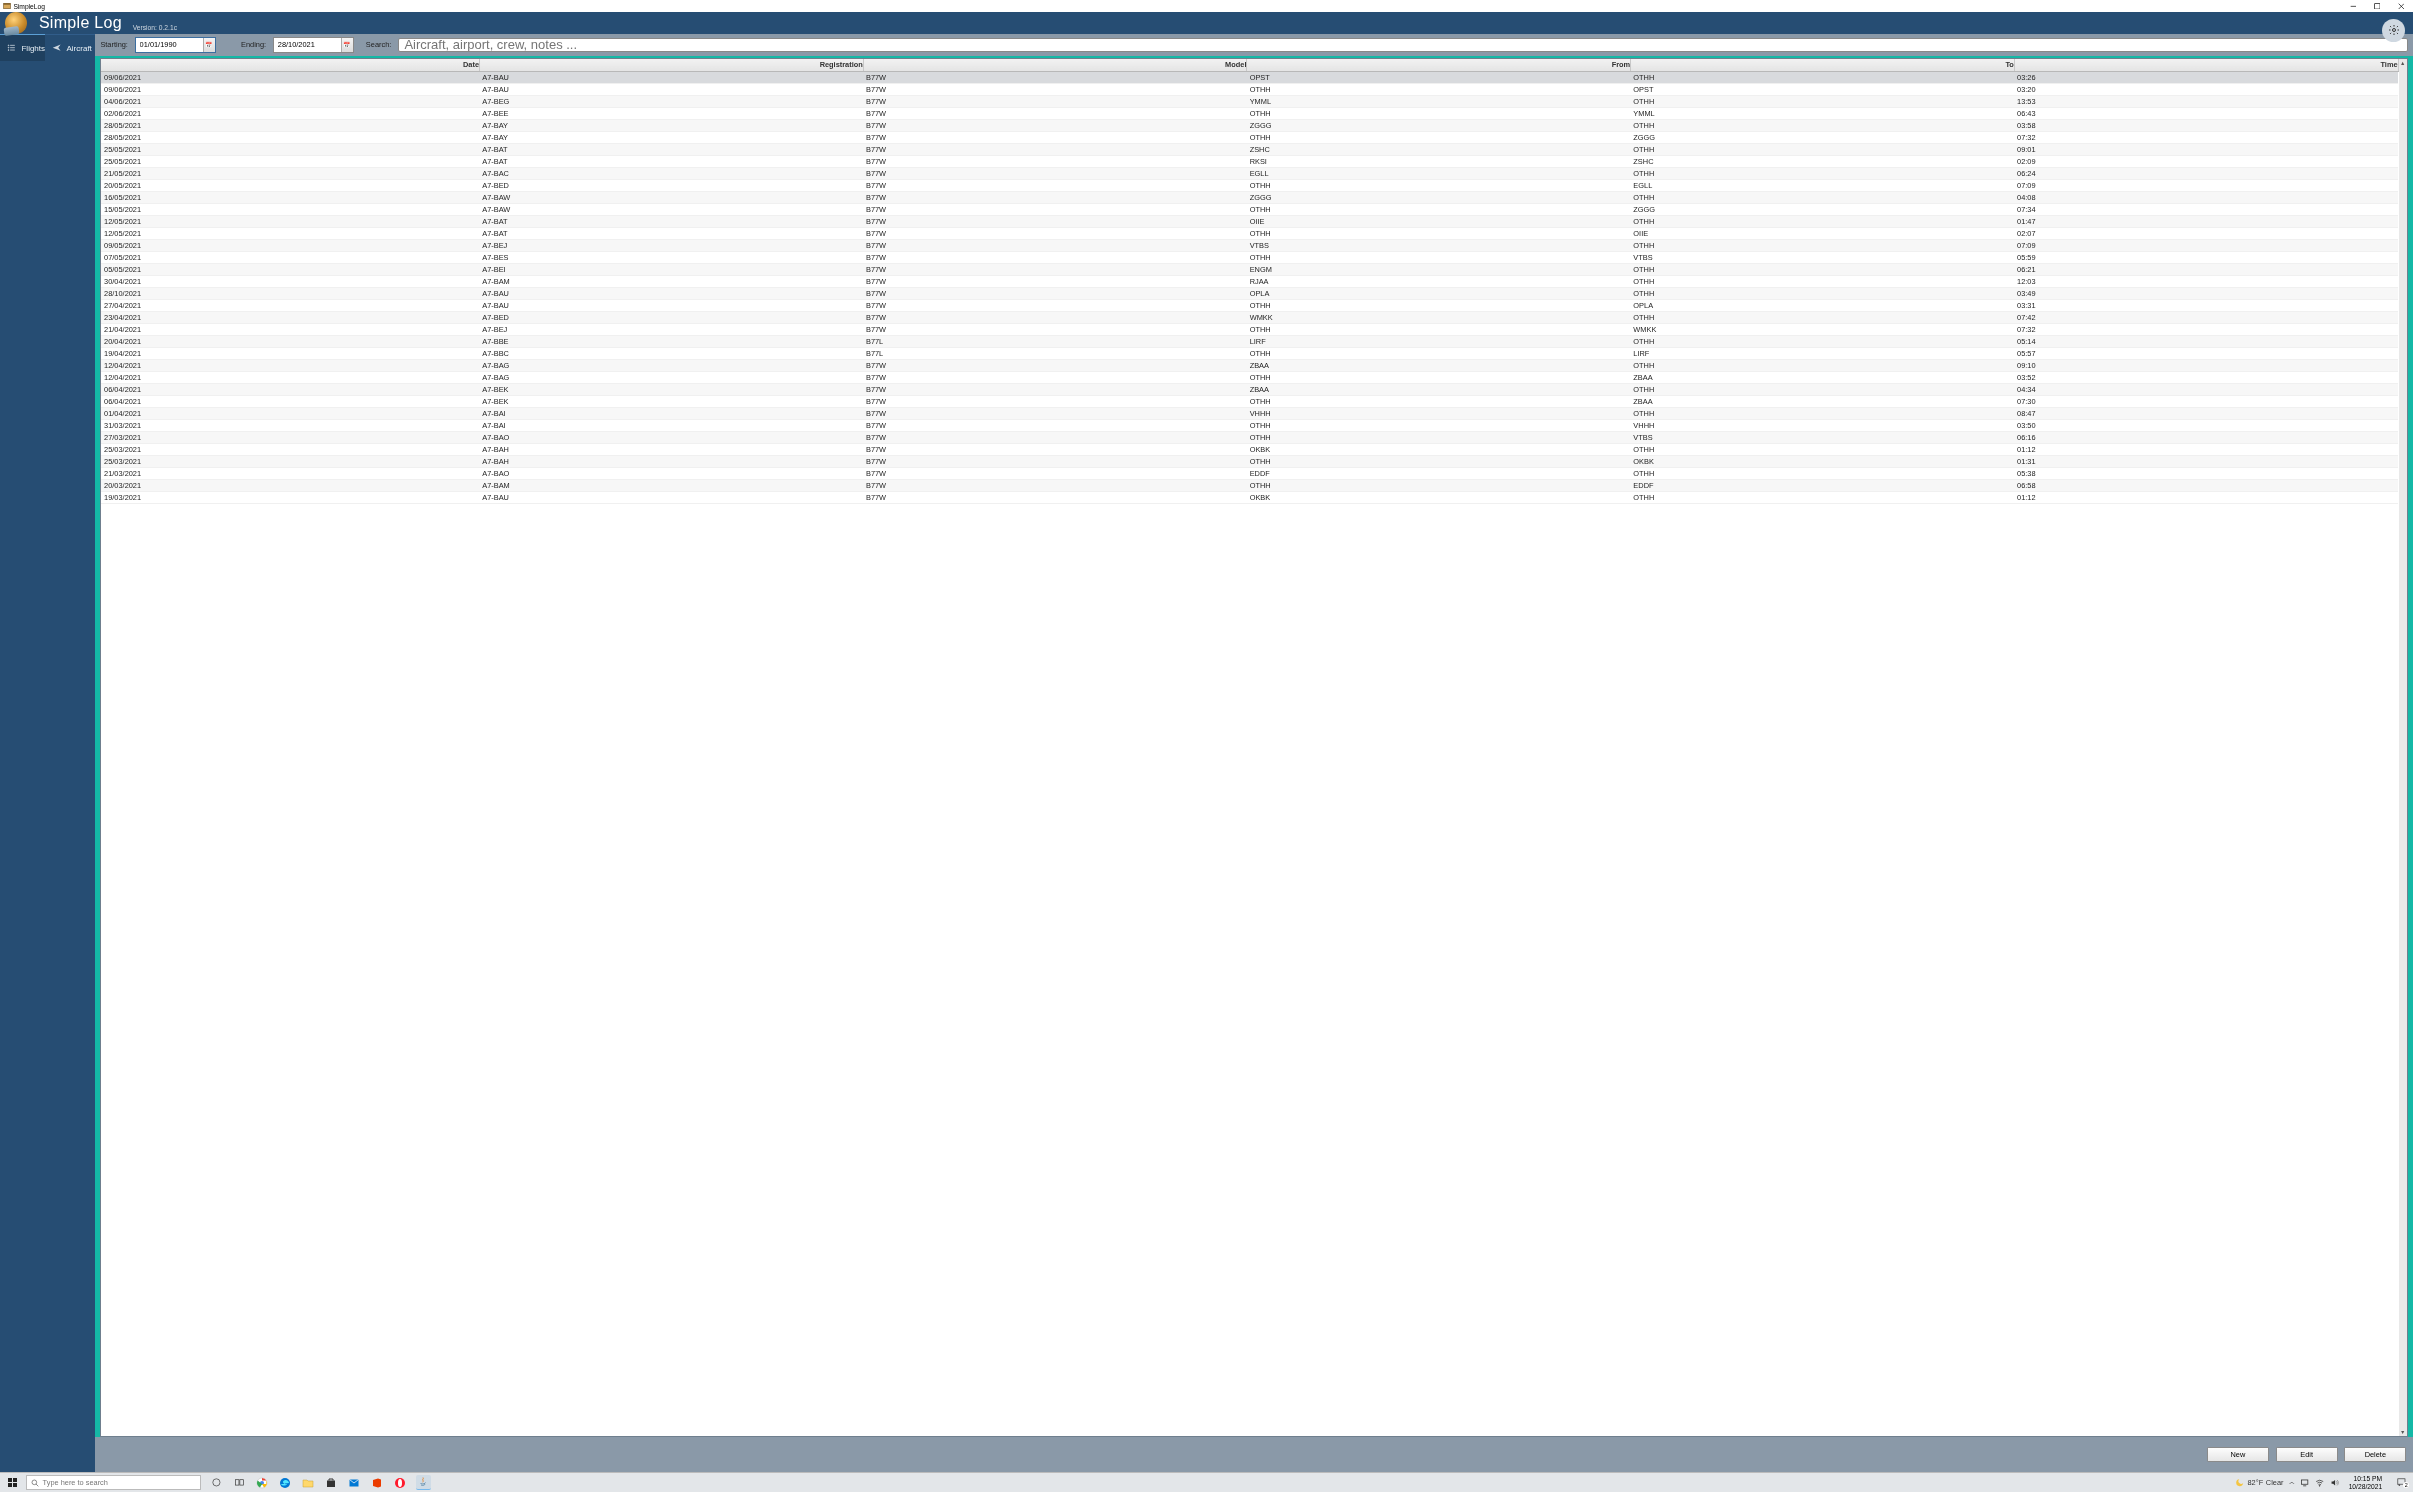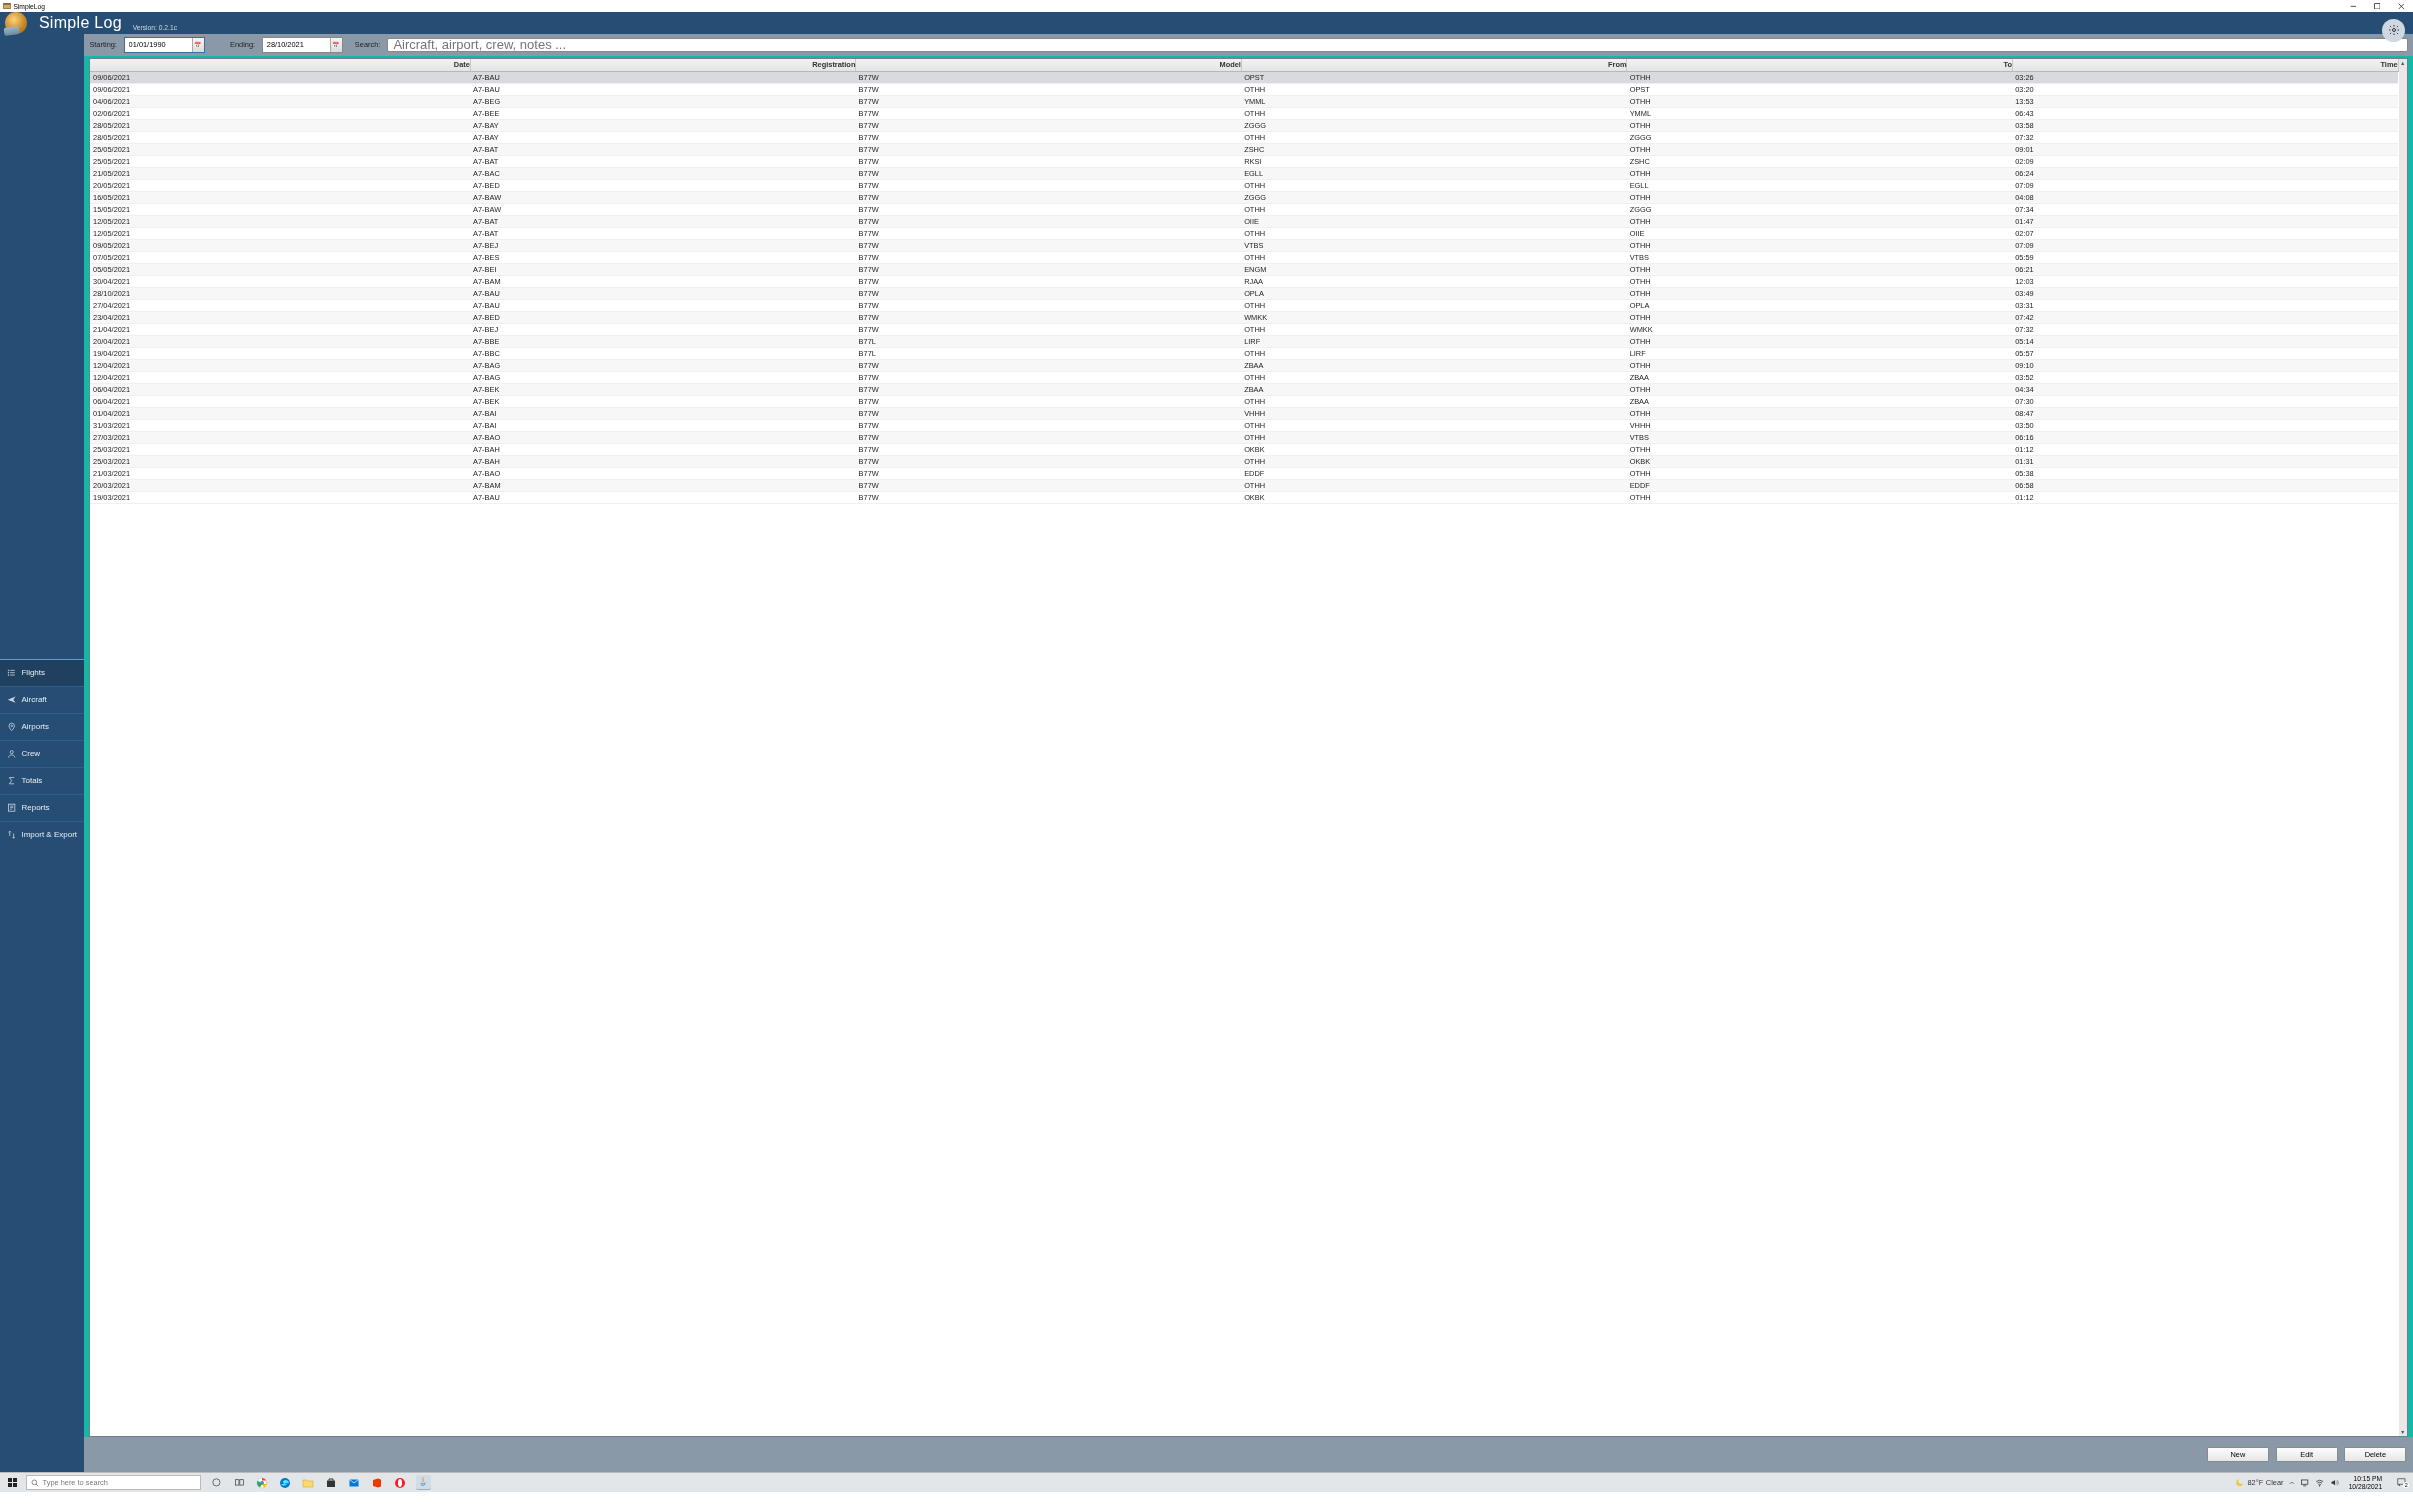--- a/index.html
+++ b/index.html
@@ -86,25 +86,24 @@
 }
 
 
 .main {
   display: flex;
   height: calc(100% - 12px - 38px - 20px);
 }
 
 
 .sidebar {
-  width: 84px;
+  width: 95px;
   background: #264d73;
   display: flex;
-  flex-direction: column;
-  justify-content: center;
+  flex-direction: row;
 }
 .sidebar .nav-item {
   height: 27px;
   display: flex;
   align-items: center;
   padding-left: 6.7px;
   color: #e6eef5;
   font-size: 8px;
   border-top: 0.7px solid #315d8a;
   gap: 5.4px;

